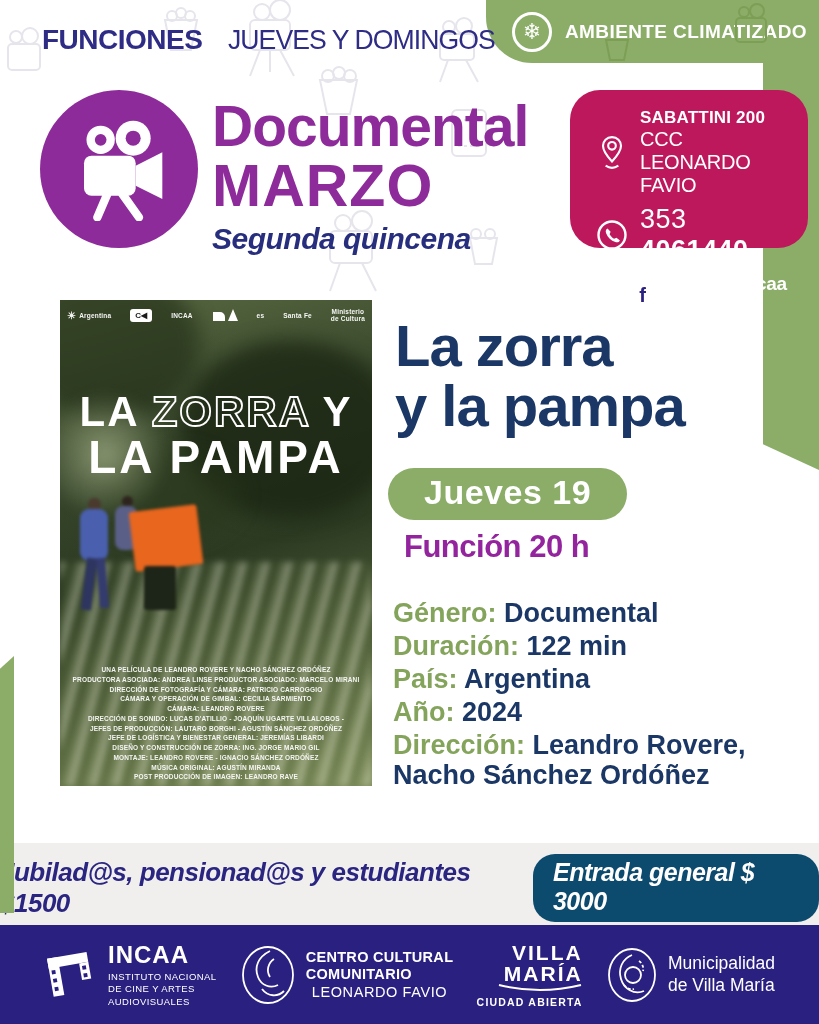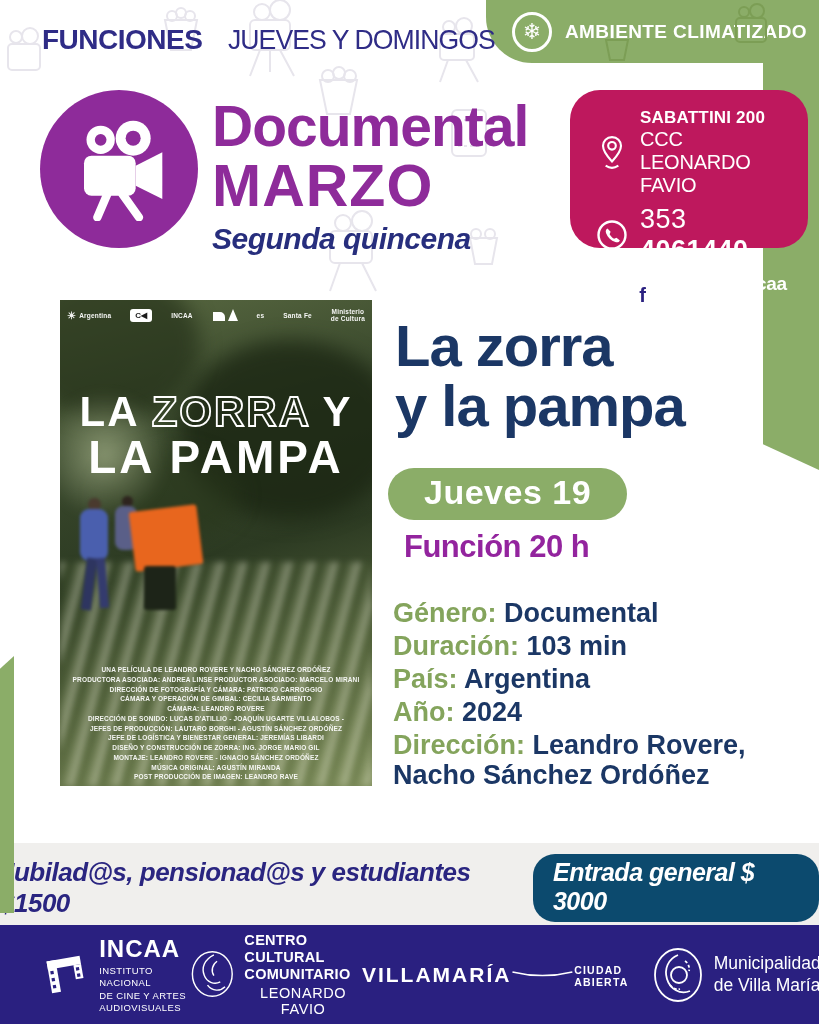--- a/index.html
+++ b/index.html
@@ -119,21 +119,21 @@
   
   .footer {
     position:absolute; left:0; top:925px; width:819px; height:99px; background:#2A2080; z-index:5;
     display:flex; align-items:center; padding:0 44px; color:#fff; justify-content:space-between;
   }
   .fgroup { display:flex; align-items:center; gap:10px; }
   .incaa-name { font-size:24px; font-weight:bold; letter-spacing:1px; }
   .incaa-sub { font-size:9.5px; letter-spacing:.4px; line-height:1.3; margin-top:2px; }
   .ccc-l1 { font-size:14.5px; font-weight:bold; letter-spacing:.3px; line-height:1.15; }
   .ccc-l3 { font-size:14.5px; letter-spacing:.6px; margin-top:2px;text-align:center; }
-  .vm { display:flex; align-items:center; }
+  .vm { display:flex; flex-direction:column; align-items:flex-end; }
   .vm-word { font-size:21px; font-weight:bold; letter-spacing:2px; line-height:1.0; }
   .vm-sub { font-size:10.5px; font-weight:bold; letter-spacing:1.2px; margin-top:3px; }
   .muni-text { font-size:17.5px; line-height:1.25; }
 </style>
 </head>
 <body>
 
 <div class="page">
 
   <svg class="doodles" width="819" height="1024" viewBox="0 0 819 1024" fill="none" stroke="#E7E5EC" stroke-width="2">
@@ -320,21 +320,21 @@
   </div>
 
   <div class="main-title">
     <div>La zorra</div>
     <div>y la pampa</div>
   </div>
   <div class="date-pill">Jueves 19</div>
   <div class="showtime">Función 20 h</div>
   <div class="details">
     <div class="detail-row"><span class="d-label">Género:</span> <span class="d-value">Documental</span></div>
-    <div class="detail-row"><span class="d-label">Duración:</span> <span class="d-value">103 min</span></div>
+    <div class="detail-row"><span class="d-label">Duración:</span> <span class="d-value">122 min</span></div>
     <div class="detail-row"><span class="d-label">País:</span> <span class="d-value">Argentina</span></div>
     <div class="detail-row"><span class="d-label">Año:</span> <span class="d-value">2024</span></div>
     <div class="detail-row"><span class="d-label">Dirección:</span> <span class="d-value">Leandro Rovere, Nacho Sánchez Ordóñez</span></div>
   </div>
 
   <div class="price-bar">
     <div class="price-row1">
       <span class="discount">Jubilad@s, pensionad@s y estudiantes $1500</span>
       <span class="general-pill">Entrada general $ 3000</span>
     </div>

